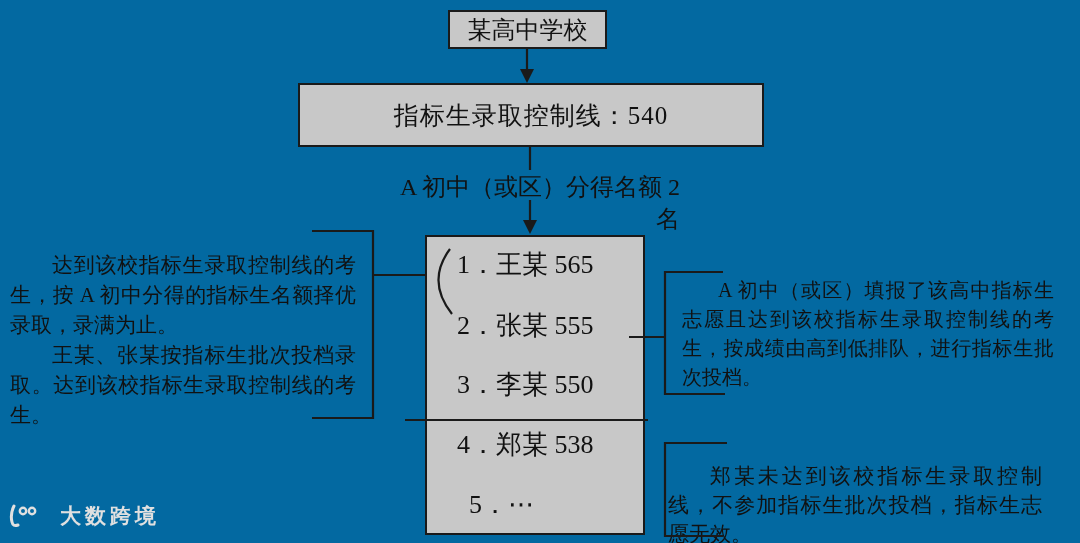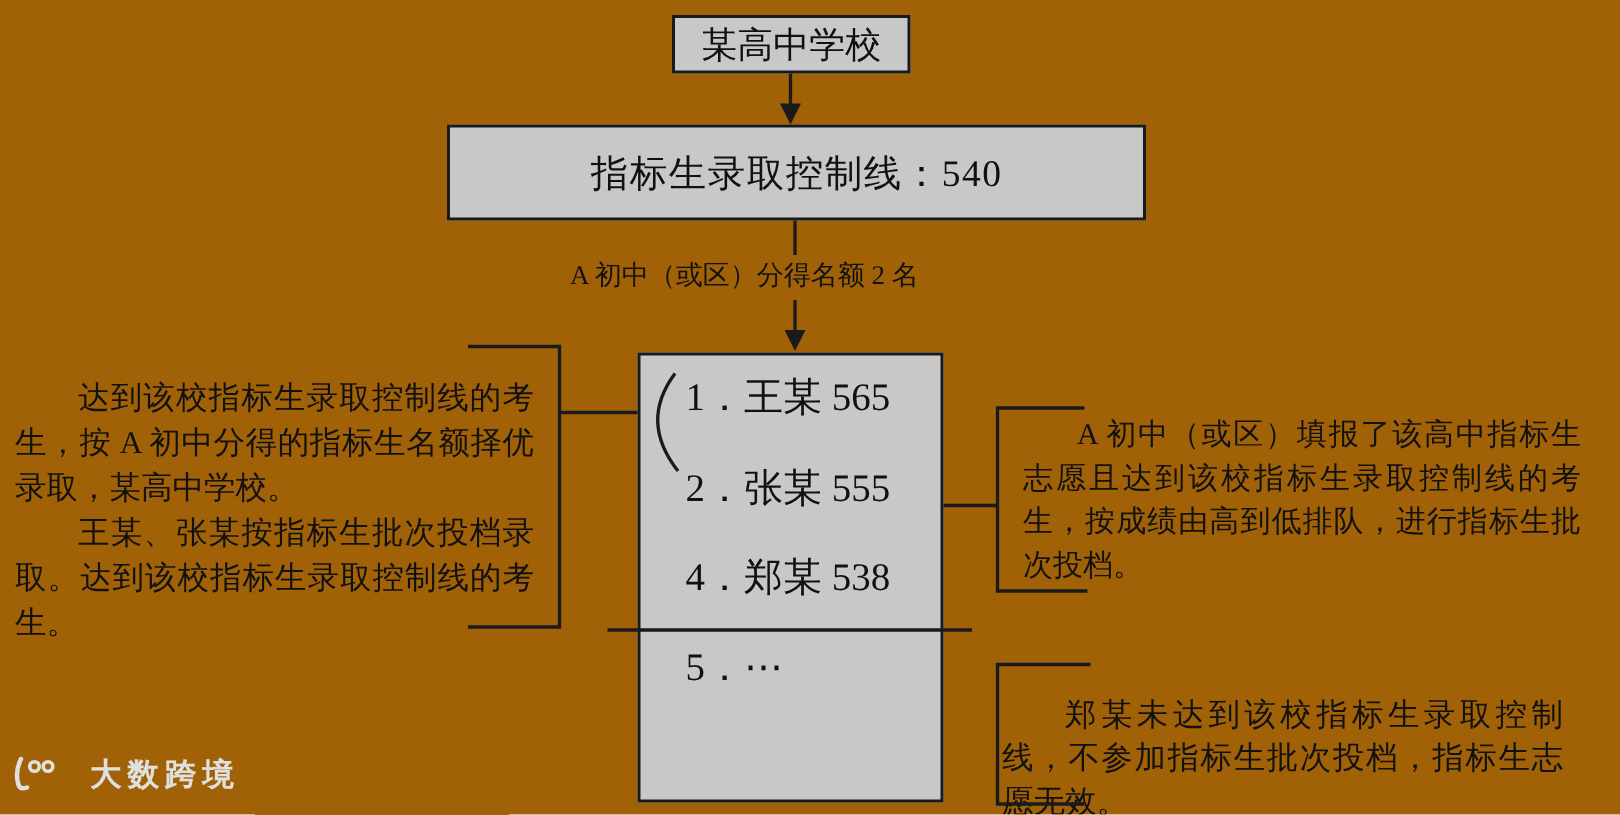--- a/index.html
+++ b/index.html
@@ -4,45 +4,45 @@
 <style>
   :root{
     --box-fill:#c8c8c8;
     --box-border:#1a1a1a;
     --line:#1a1a1a;
     --text:#111111;
     --watermark:#e0e0e0;
   }
   html,body{margin:0;padding:0;background:#ffffff;}
   .stage{
-    position:relative;width:1080px;height:543px;background:#a16207;
+    position:relative;width:1080px;height:543px;background:#0369a1;
     font-family:"Liberation Serif","DejaVu Serif",serif;
     color:var(--text);overflow:hidden;
   }
   .connectors{
     position:absolute;left:0;top:0;width:1080px;height:543px;
     pointer-events:none;z-index:5;
   }
   .connectors line,.connectors polyline,.connectors path{
     stroke:var(--line);stroke-width:2.2;fill:none;
   }
   .connectors polygon{fill:var(--line);stroke:none;}
   .box{
     position:absolute;background:var(--box-fill);
     border:2px solid var(--box-border);box-sizing:border-box;z-index:2;
   }
   .top-box{left:448px;top:10px;width:159px;height:39px;
     display:flex;align-items:center;justify-content:center;font-size:24px;}
   .control-box{left:298px;top:83px;width:466px;height:64px;
     display:flex;align-items:center;justify-content:center;font-size:25px;letter-spacing:1px;}
   .quota-label{
-    position:absolute;left:380px;top:171px;width:300px;text-align:left;
-    font-size:18px;z-index:2;
+    position:absolute;left:380px;top:171px;width:300px;text-align:right;
+    font-size:24px;z-index:2;
   }
-  .list-box{left:425px;top:235px;width:204px;height:300px;font-size:26px;}
+  .list-box{left:425px;top:235px;width:220px;height:300px;font-size:26px;}
   .list-item{position:absolute;left:30px;white-space:nowrap;}
   .list-item:nth-child(1){top:10px;}
   .list-item:nth-child(2){top:71px;text-align:center;}
   .list-item:nth-child(3){top:130px;}
   .list-item:nth-child(4){top:190px;}
   .list-item:nth-child(5){top:250px;left:42px;}
   .note{position:absolute;z-index:2;text-align:justify;text-justify:inter-ideograph;}
   .note p{margin:0;}
   .left-note{left:10px;top:250px;width:346px;font-size:21px;line-height:30px;}
   .left-note p{text-indent:2em;}
@@ -92,26 +92,27 @@
 
   <div class="box control-box">
     <span>指标生录取控制线：540</span>
   </div>
 
   <div class="quota-label">A 初中（或区）分得名额 2 名</div>
 
   <div class="box list-box">
     <div class="list-item">1．王某 565</div>
     <div class="list-item">2．张某 555</div>
+    <div class="list-item">3．李某 550</div>
     <div class="list-item">4．郑某 538</div>
     <div class="list-item">5．⋯</div>
   </div>
 
   <div class="note left-note">
-    <p>达到该校指标生录取控制线的考生，按 A 初中分得的指标生名额择优录取，某高中学校。</p>
+    <p>达到该校指标生录取控制线的考生，按 A 初中分得的指标生名额择优录取，录满为止。</p>
     <p>王某、张某按指标生批次投档录取。达到该校指标生录取控制线的考生。</p>
   </div>
 
   <div class="note right-note-top">
     <p>A 初中（或区）填报了该高中指标生志愿且达到该校指标生录取控制线的考生，按成绩由高到低排队，进行指标生批次投档。</p>
   </div>
 
   <div class="note right-note-bottom">
     <p>郑某未达到该校指标生录取控制线，不参加指标生批次投档，指标生志愿无效。</p>
   </div>

